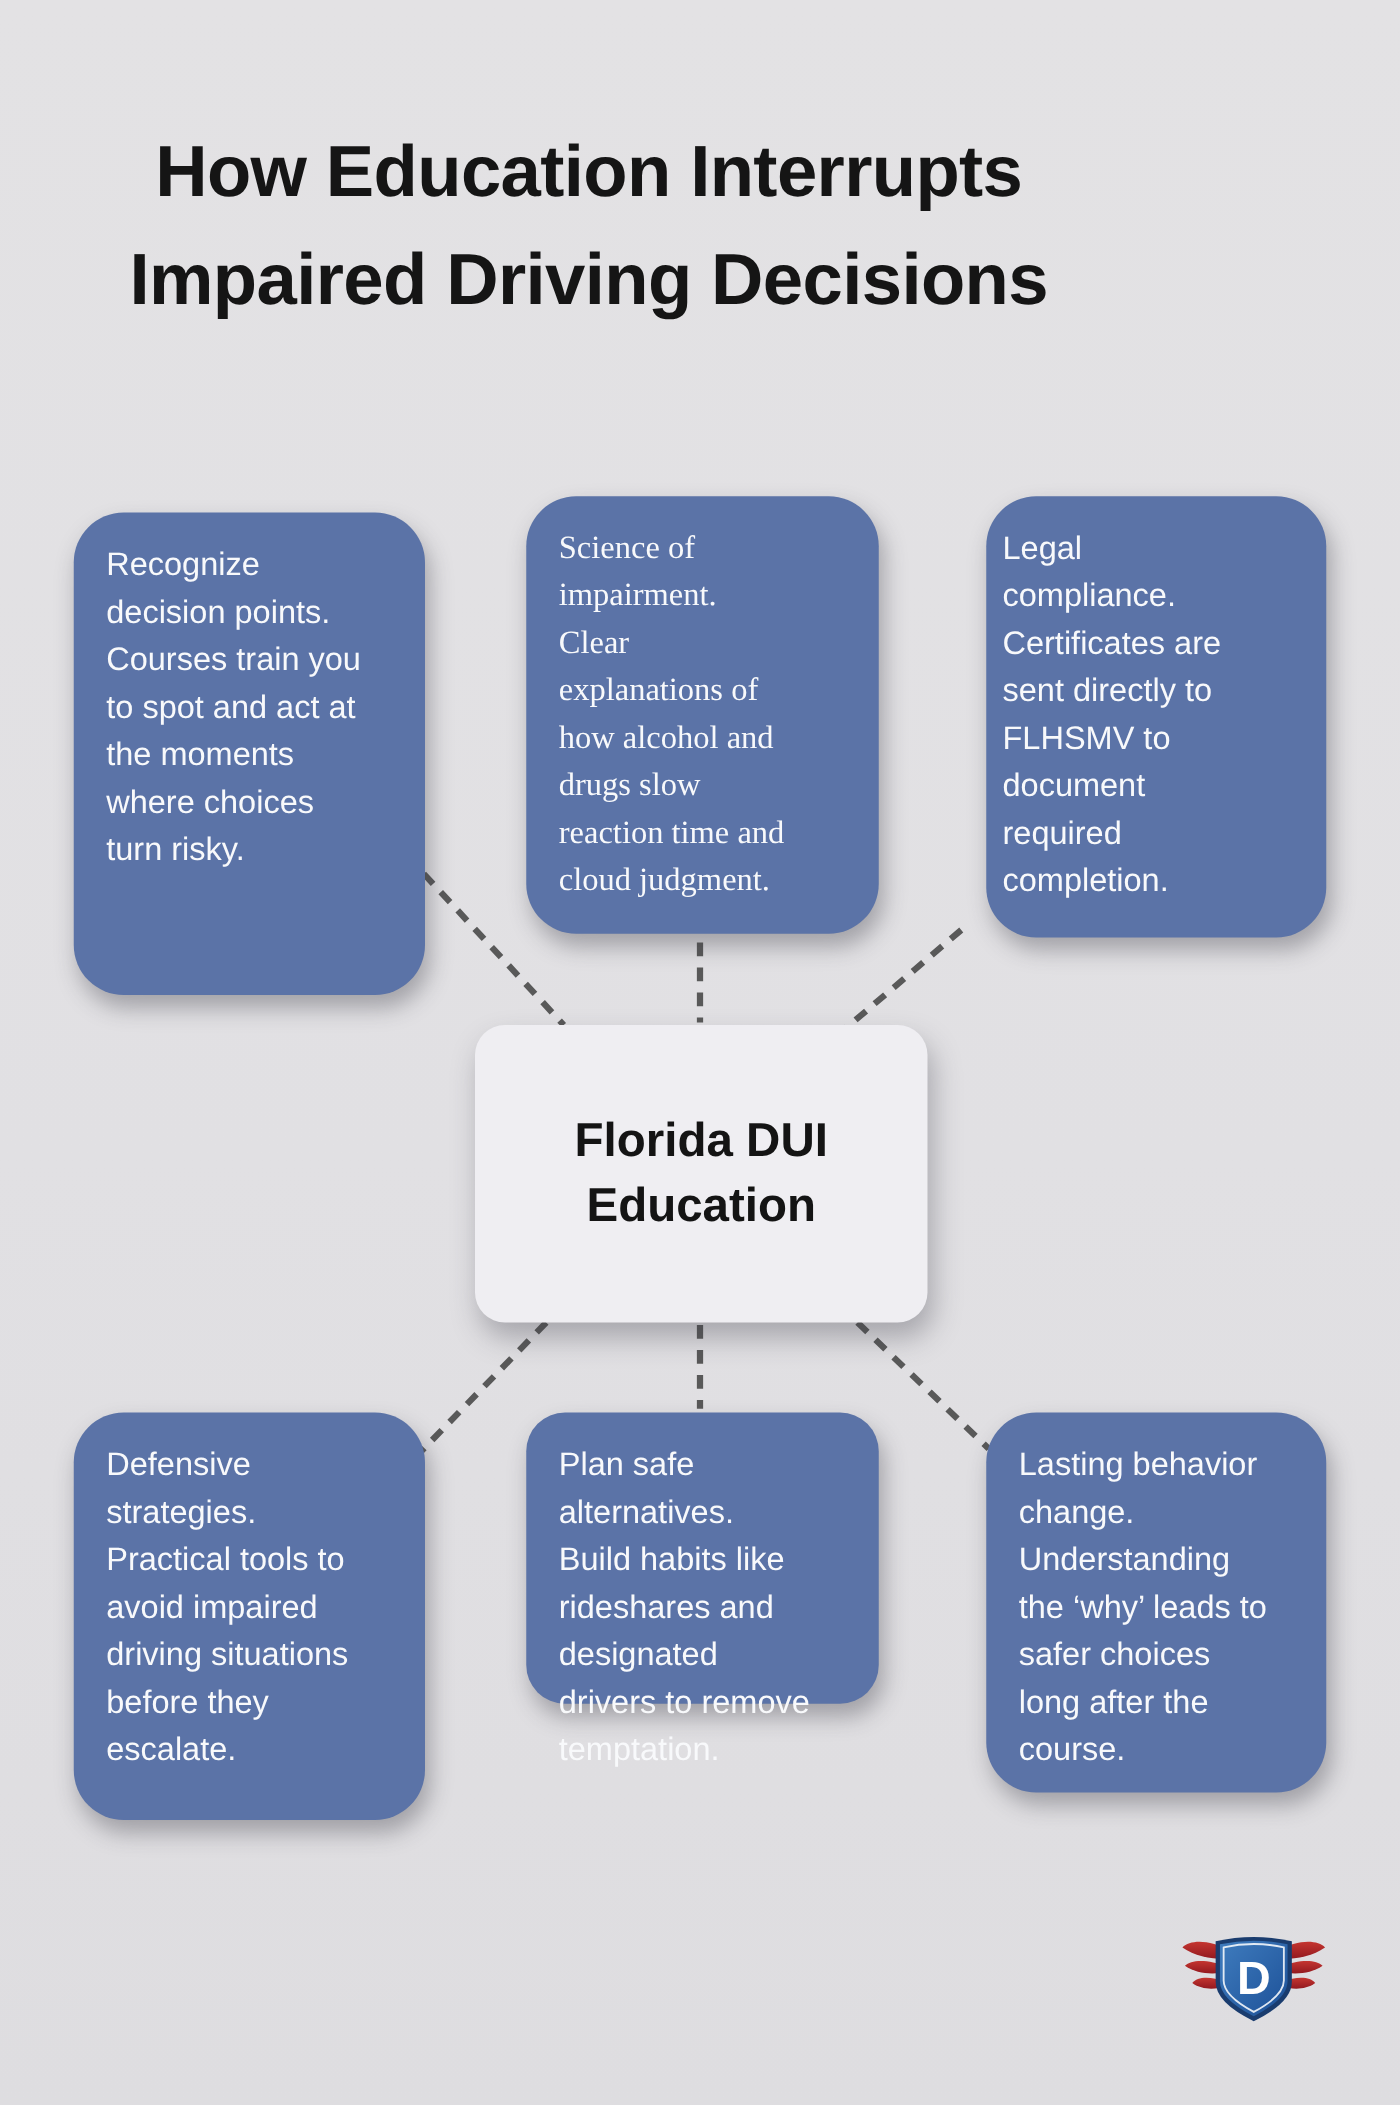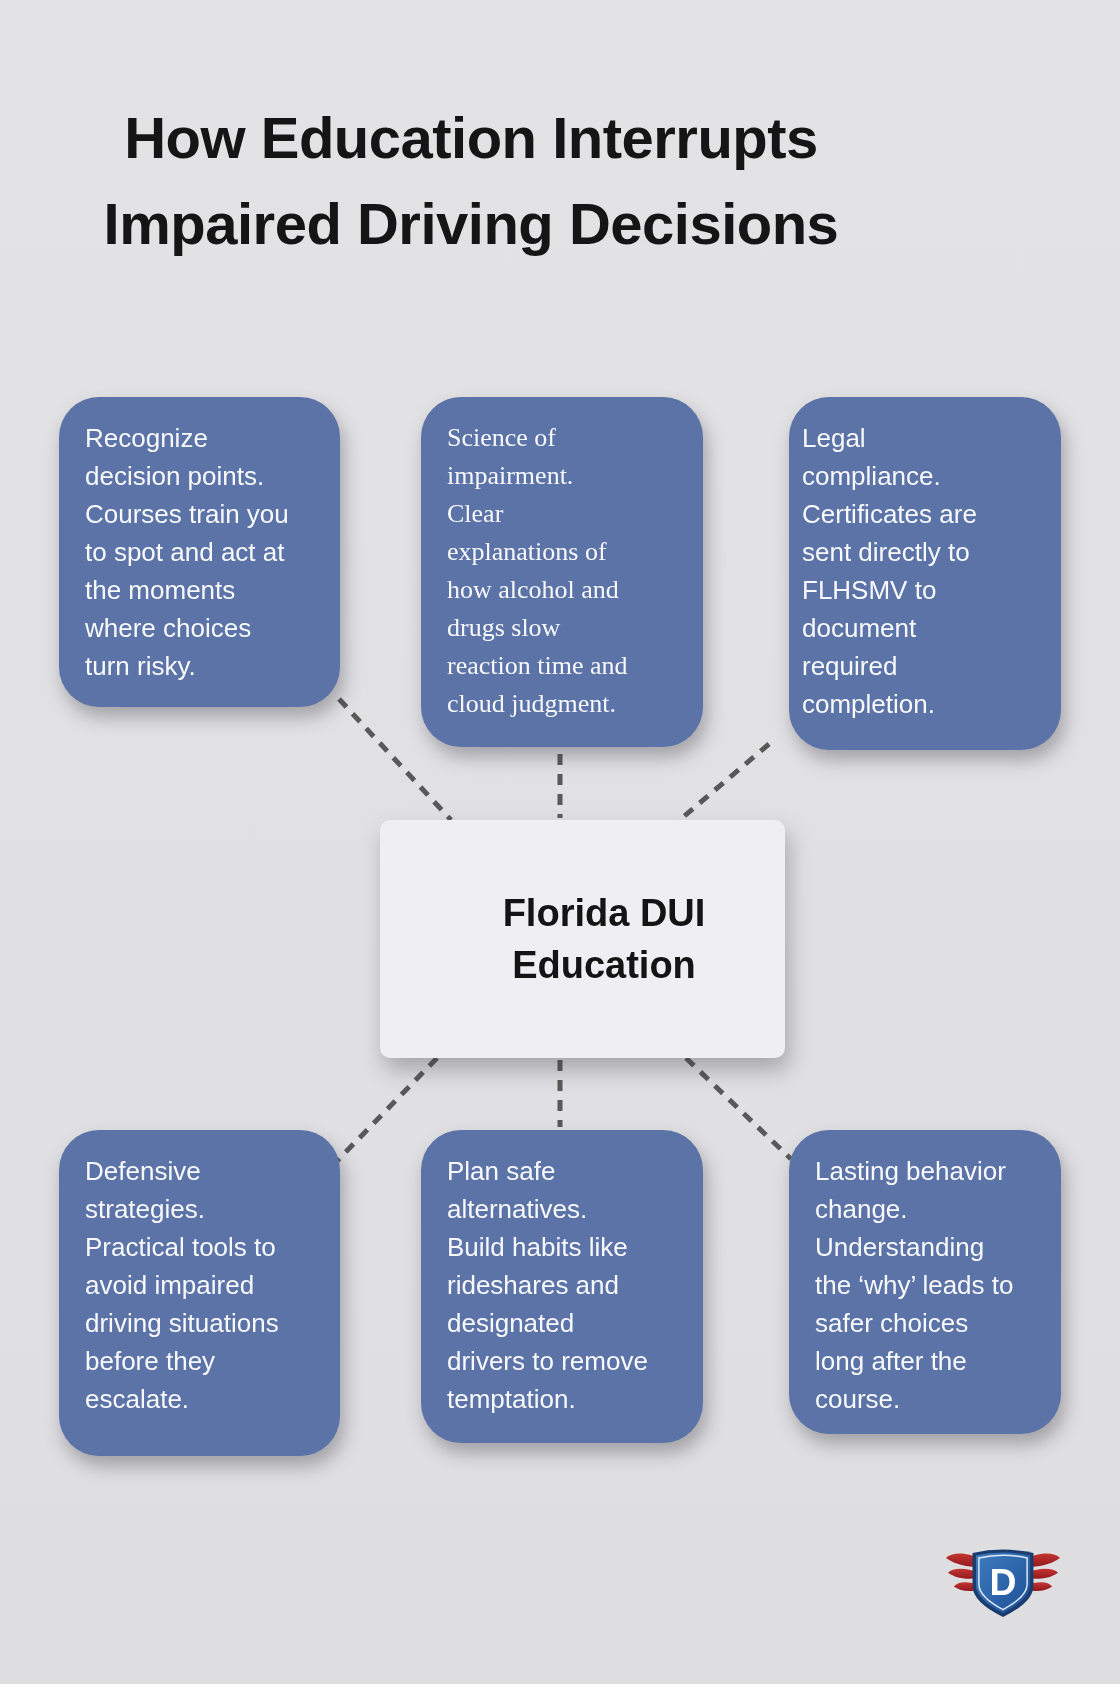--- a/index.html
+++ b/index.html
@@ -19,32 +19,31 @@
     stroke:#595959;stroke-width:5;stroke-dasharray:11 9;fill:none;
   }
   .card{
     position:absolute;border-radius:40px;background:#5b73a7;
     color:#f8f9fb;font-size:26px;line-height:38px;
     padding:22px 26px;box-sizing:border-box;white-space:pre-line;
     box-shadow:4px 10px 18px rgba(60,60,72,0.38);
   }
   .center-node{
     position:absolute;left:380px;top:820px;width:362px;height:238px;
-    border-radius:10px;background:#efeef2;
+    border-radius:24px;background:#efeef2;
     box-shadow:4px 12px 22px rgba(60,60,72,0.35);
     display:flex;align-items:center;justify-content:center;text-align:center;
     font-size:38px;line-height:52px;font-weight:800;color:#141414;
     white-space:pre-line;
-    padding-left:43px;
   }
-  .card-1{left:59px;top:397px;width:281px;height:310px;}
+  .card-1{left:59px;top:410px;width:281px;height:386px;}
   .card-2{left:421px;top:397px;width:282px;height:350px;font-family:Liberation Serif, serif;}
   .card-3{left:789px;top:397px;width:272px;height:353px;padding-left:13px;}
   .card-4{left:59px;top:1130px;width:281px;height:326px;}
-  .card-5{left:421px;top:1130px;width:282px;height:313px;}
+  .card-5{left:421px;top:1130px;width:282px;height:233px;border-radius:31px;}
   .card-6{left:789px;top:1130px;width:272px;height:304px;}
   .brand-logo{position:absolute;left:944px;top:1546px;width:118px;height:74px;}
   .brand-logo svg{width:100%;height:100%;display:block;}
 </style>
 </head>
 <body>
 
 <div class="stage">
 
   <div class="title">

